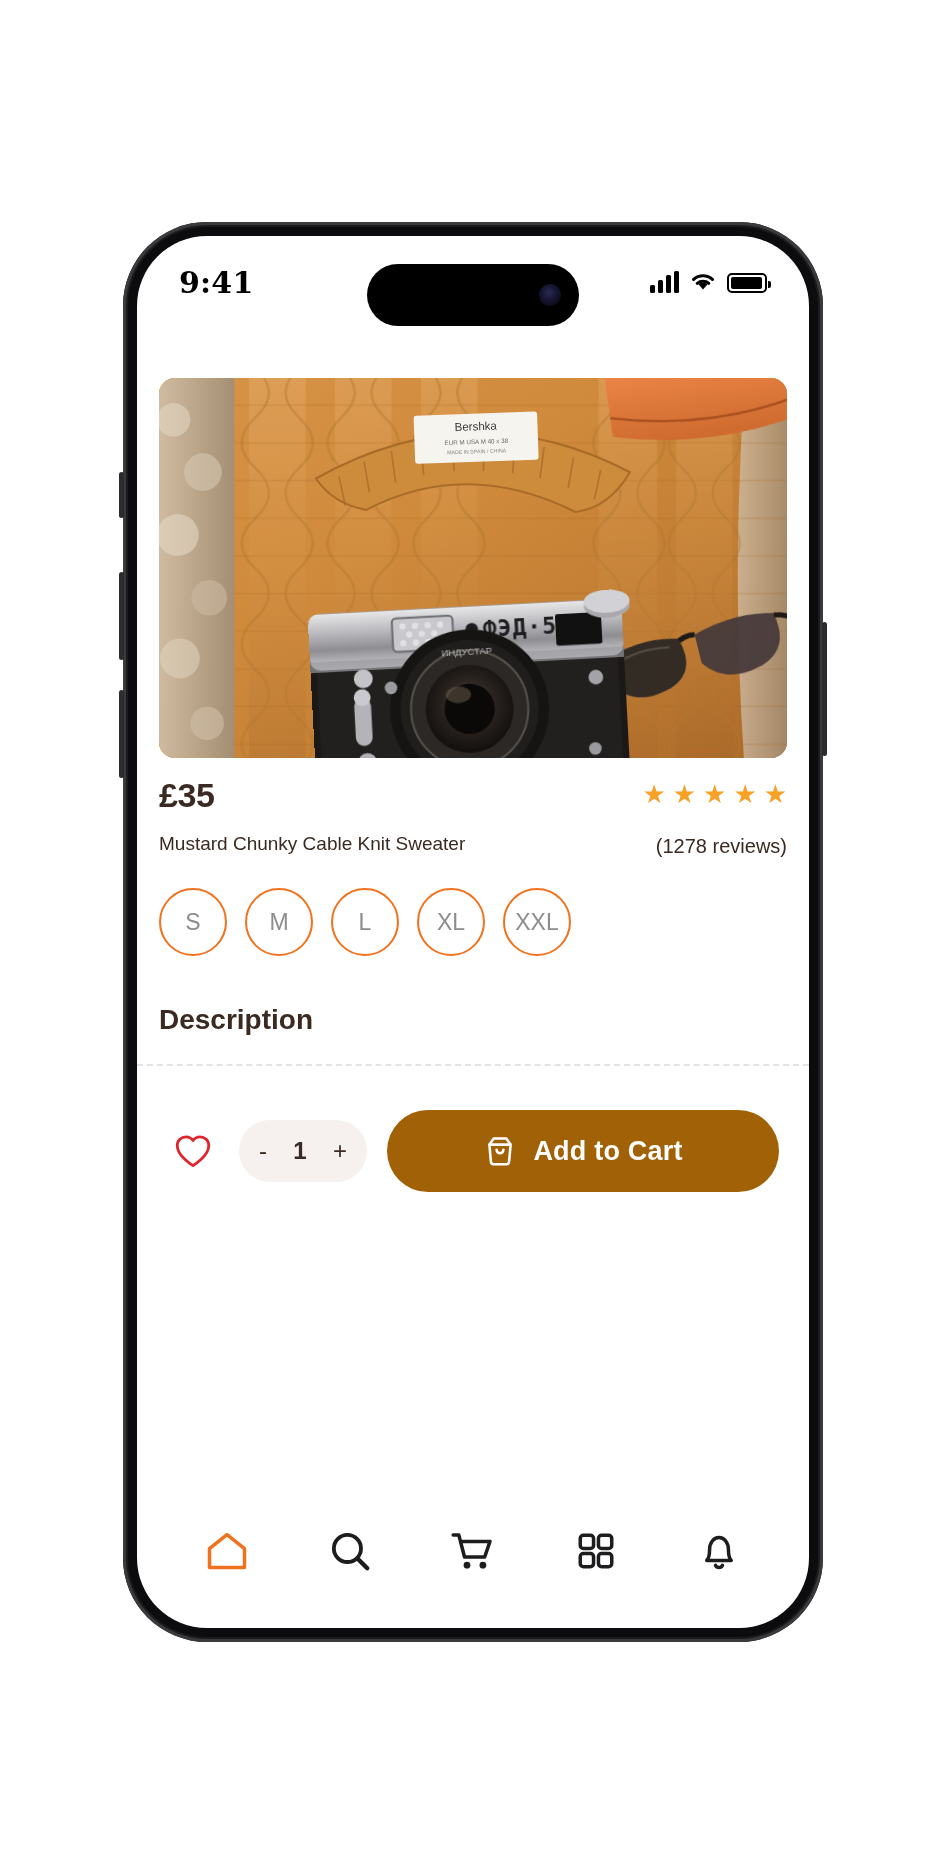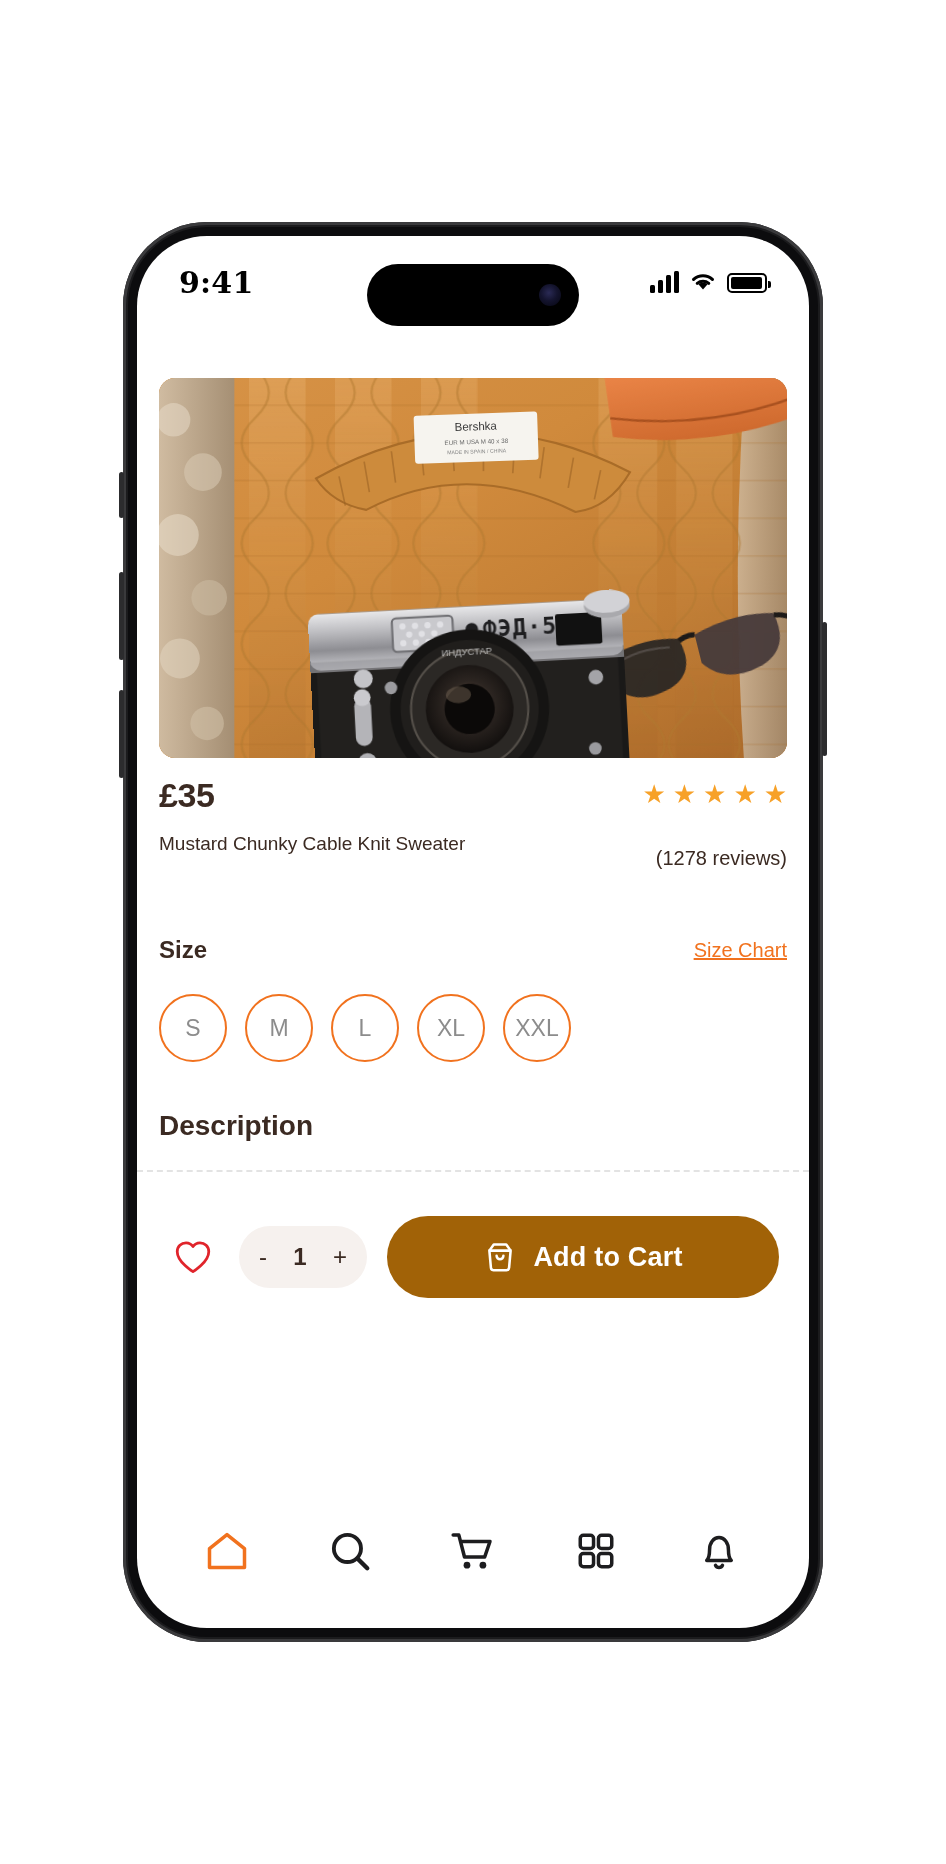--- a/index.html
+++ b/index.html
@@ -115,21 +115,21 @@
     letter-spacing: -0.4px;
   }
   #stars { display: flex; gap: 7px; margin-top: 5px; }
   .star { font-size: 26px; color: #F7A128; line-height: 1; }
 
   #title-row {
     display: flex; align-items: flex-start; justify-content: space-between;
     padding: 18px 22px 0 22px;
   }
   #product-title { font-size: 19px; color: #3b2a22; }
-  #review-count { font-size: 20px; color: #3b2a22; margin-top: 14px; }
+  #review-count { font-size: 20px; color: #3b2a22; margin-top: 2px; }
 
   
   #size-header {
     display: flex; align-items: center; justify-content: space-between;
     padding: 66px 22px 0 22px;
   }
   #size-label { font-size: 24px; font-weight: 700; color: #3b2a22; }
   #size-chart-link { font-size: 20px; color: #F1721E; }
 
   #size-options {
@@ -421,24 +421,20 @@
           <span class="star">★</span>
           <span class="star">★</span>
         </div>
       </div>
 
       <div id="title-row">
         <div id="product-title">Mustard Chunky Cable Knit Sweater</div>
         <div id="review-count">(1278 reviews)</div>
       </div>
 
-      <div id="size-header">
-        <div id="size-label">Size</div>
-        <a id="size-chart-link" href="#">Size Chart</a>
-      </div>
 
       <div id="size-options">
         <button class="size-chip">S</button>
         <button class="size-chip">M</button>
         <button class="size-chip">L</button>
         <button class="size-chip">XL</button>
         <button class="size-chip">XXL</button>
       </div>
 
       <div id="description-block">

